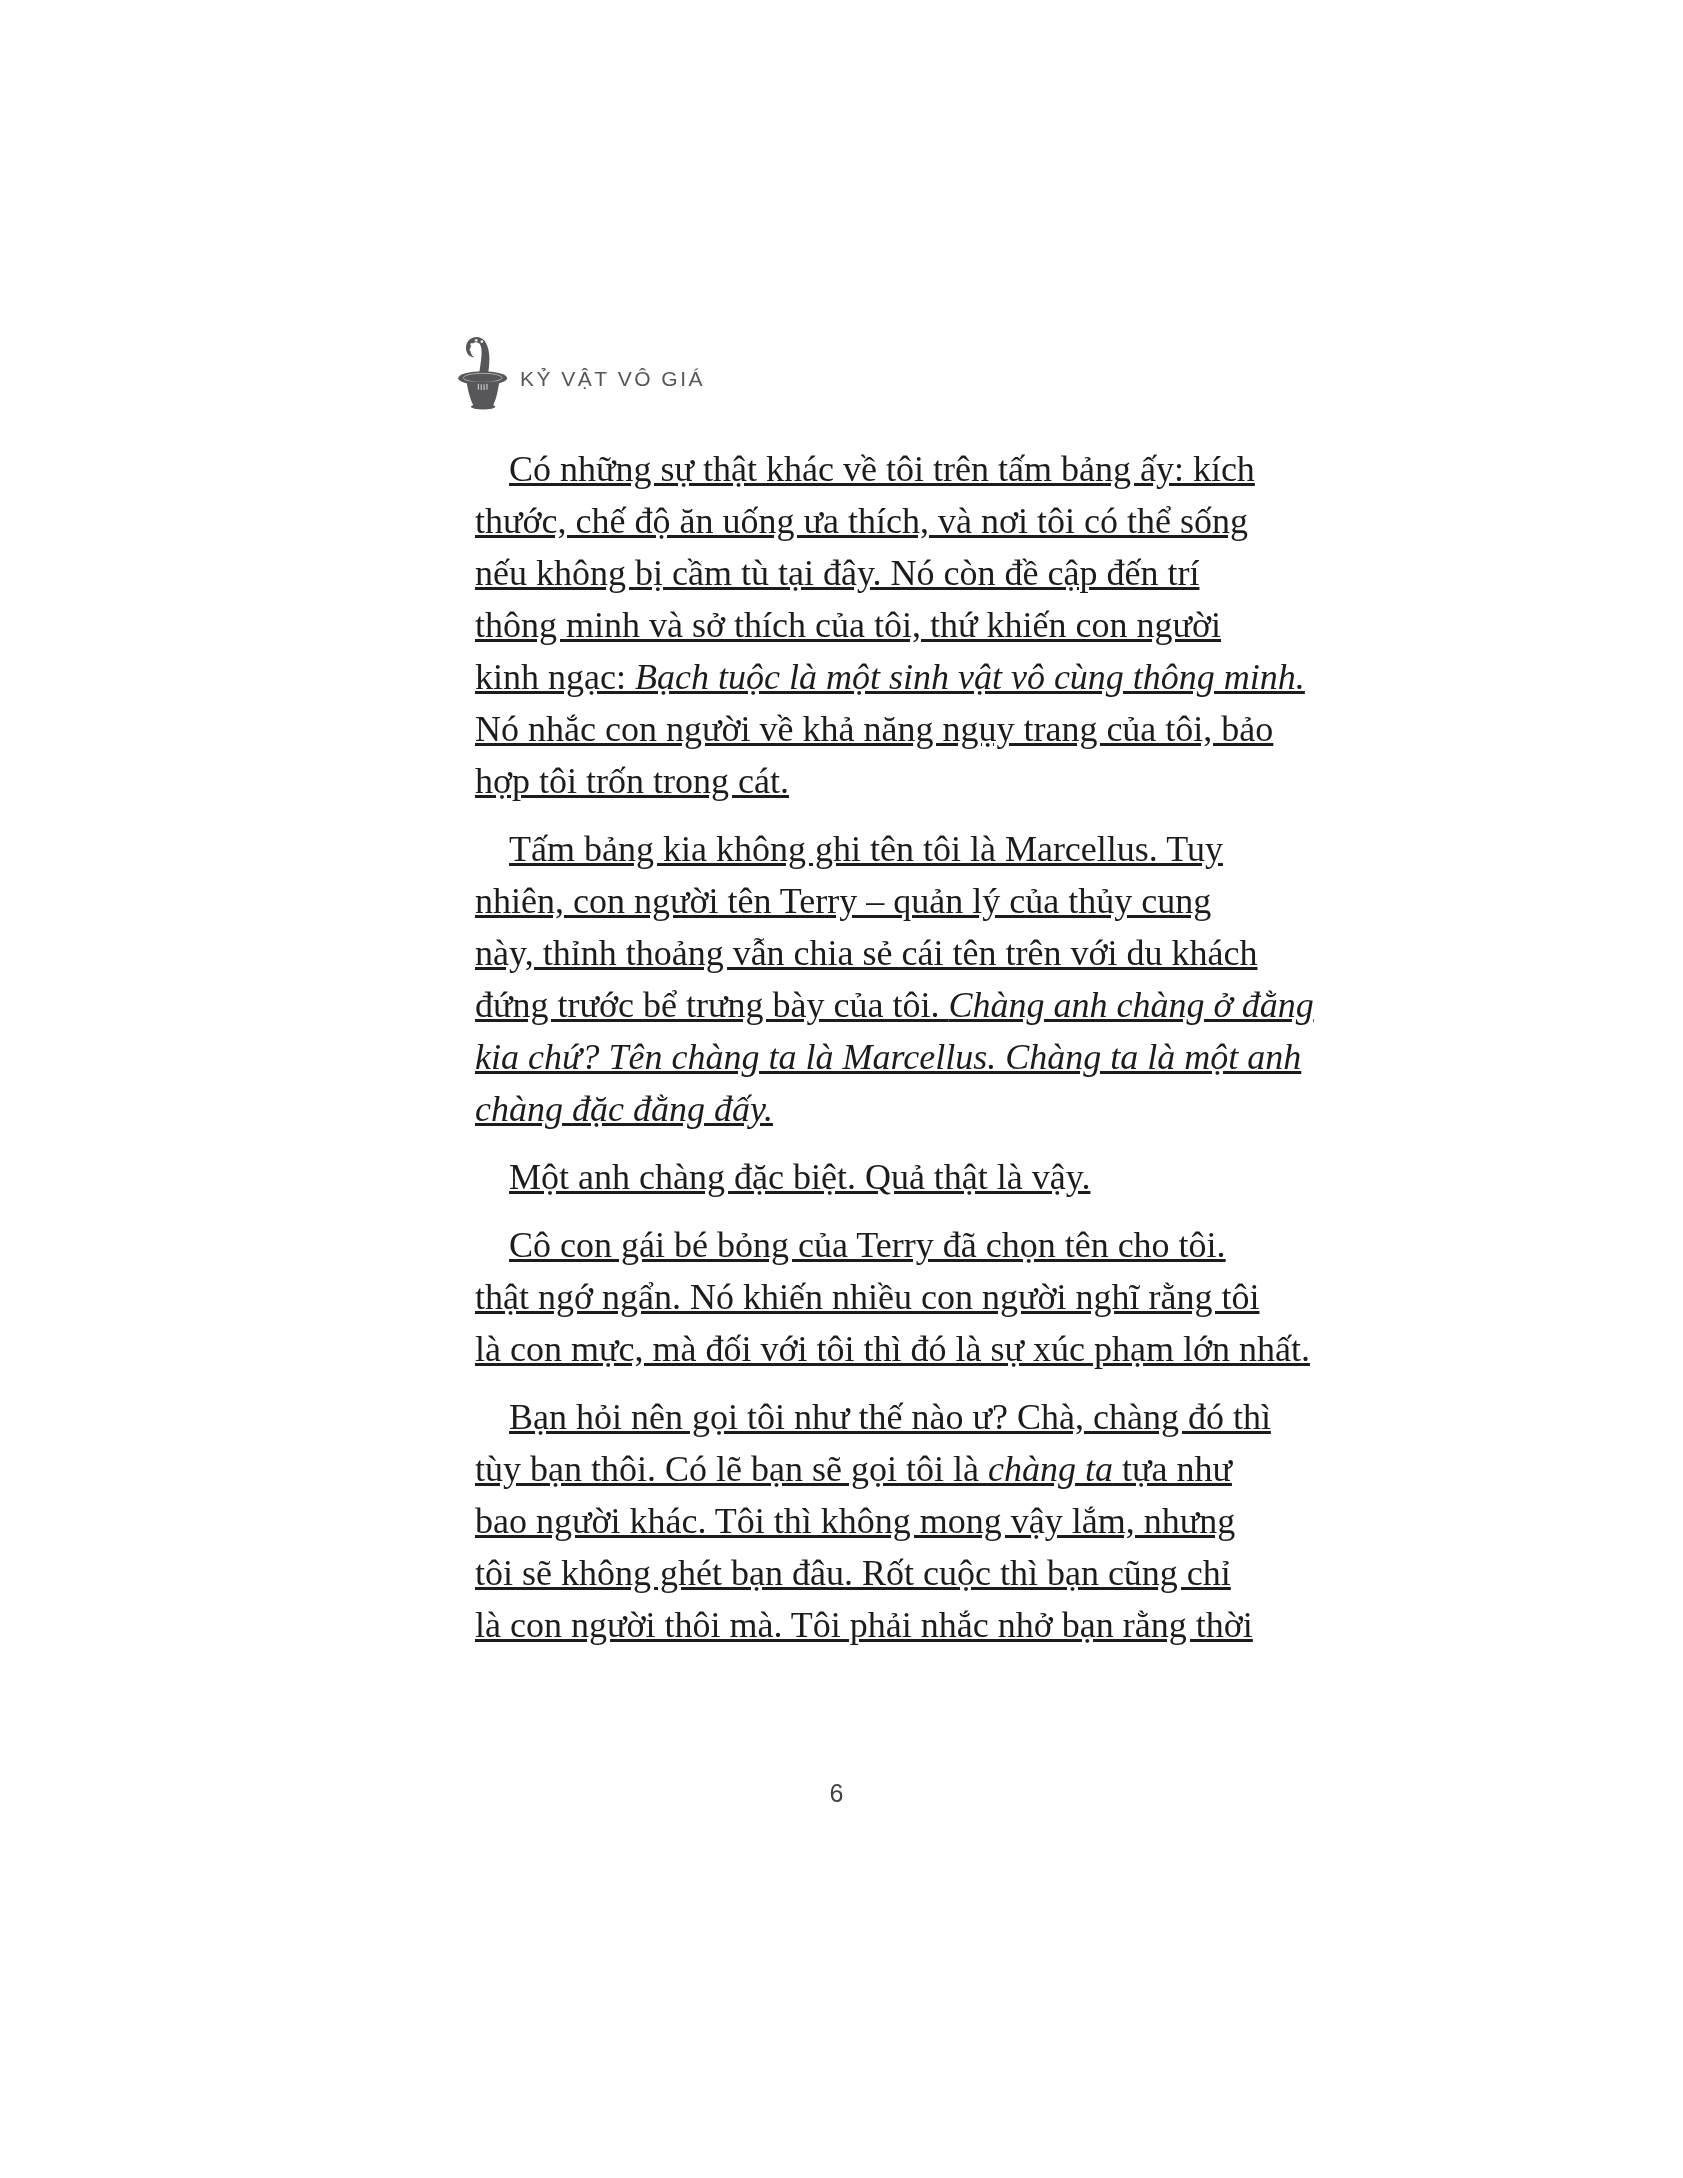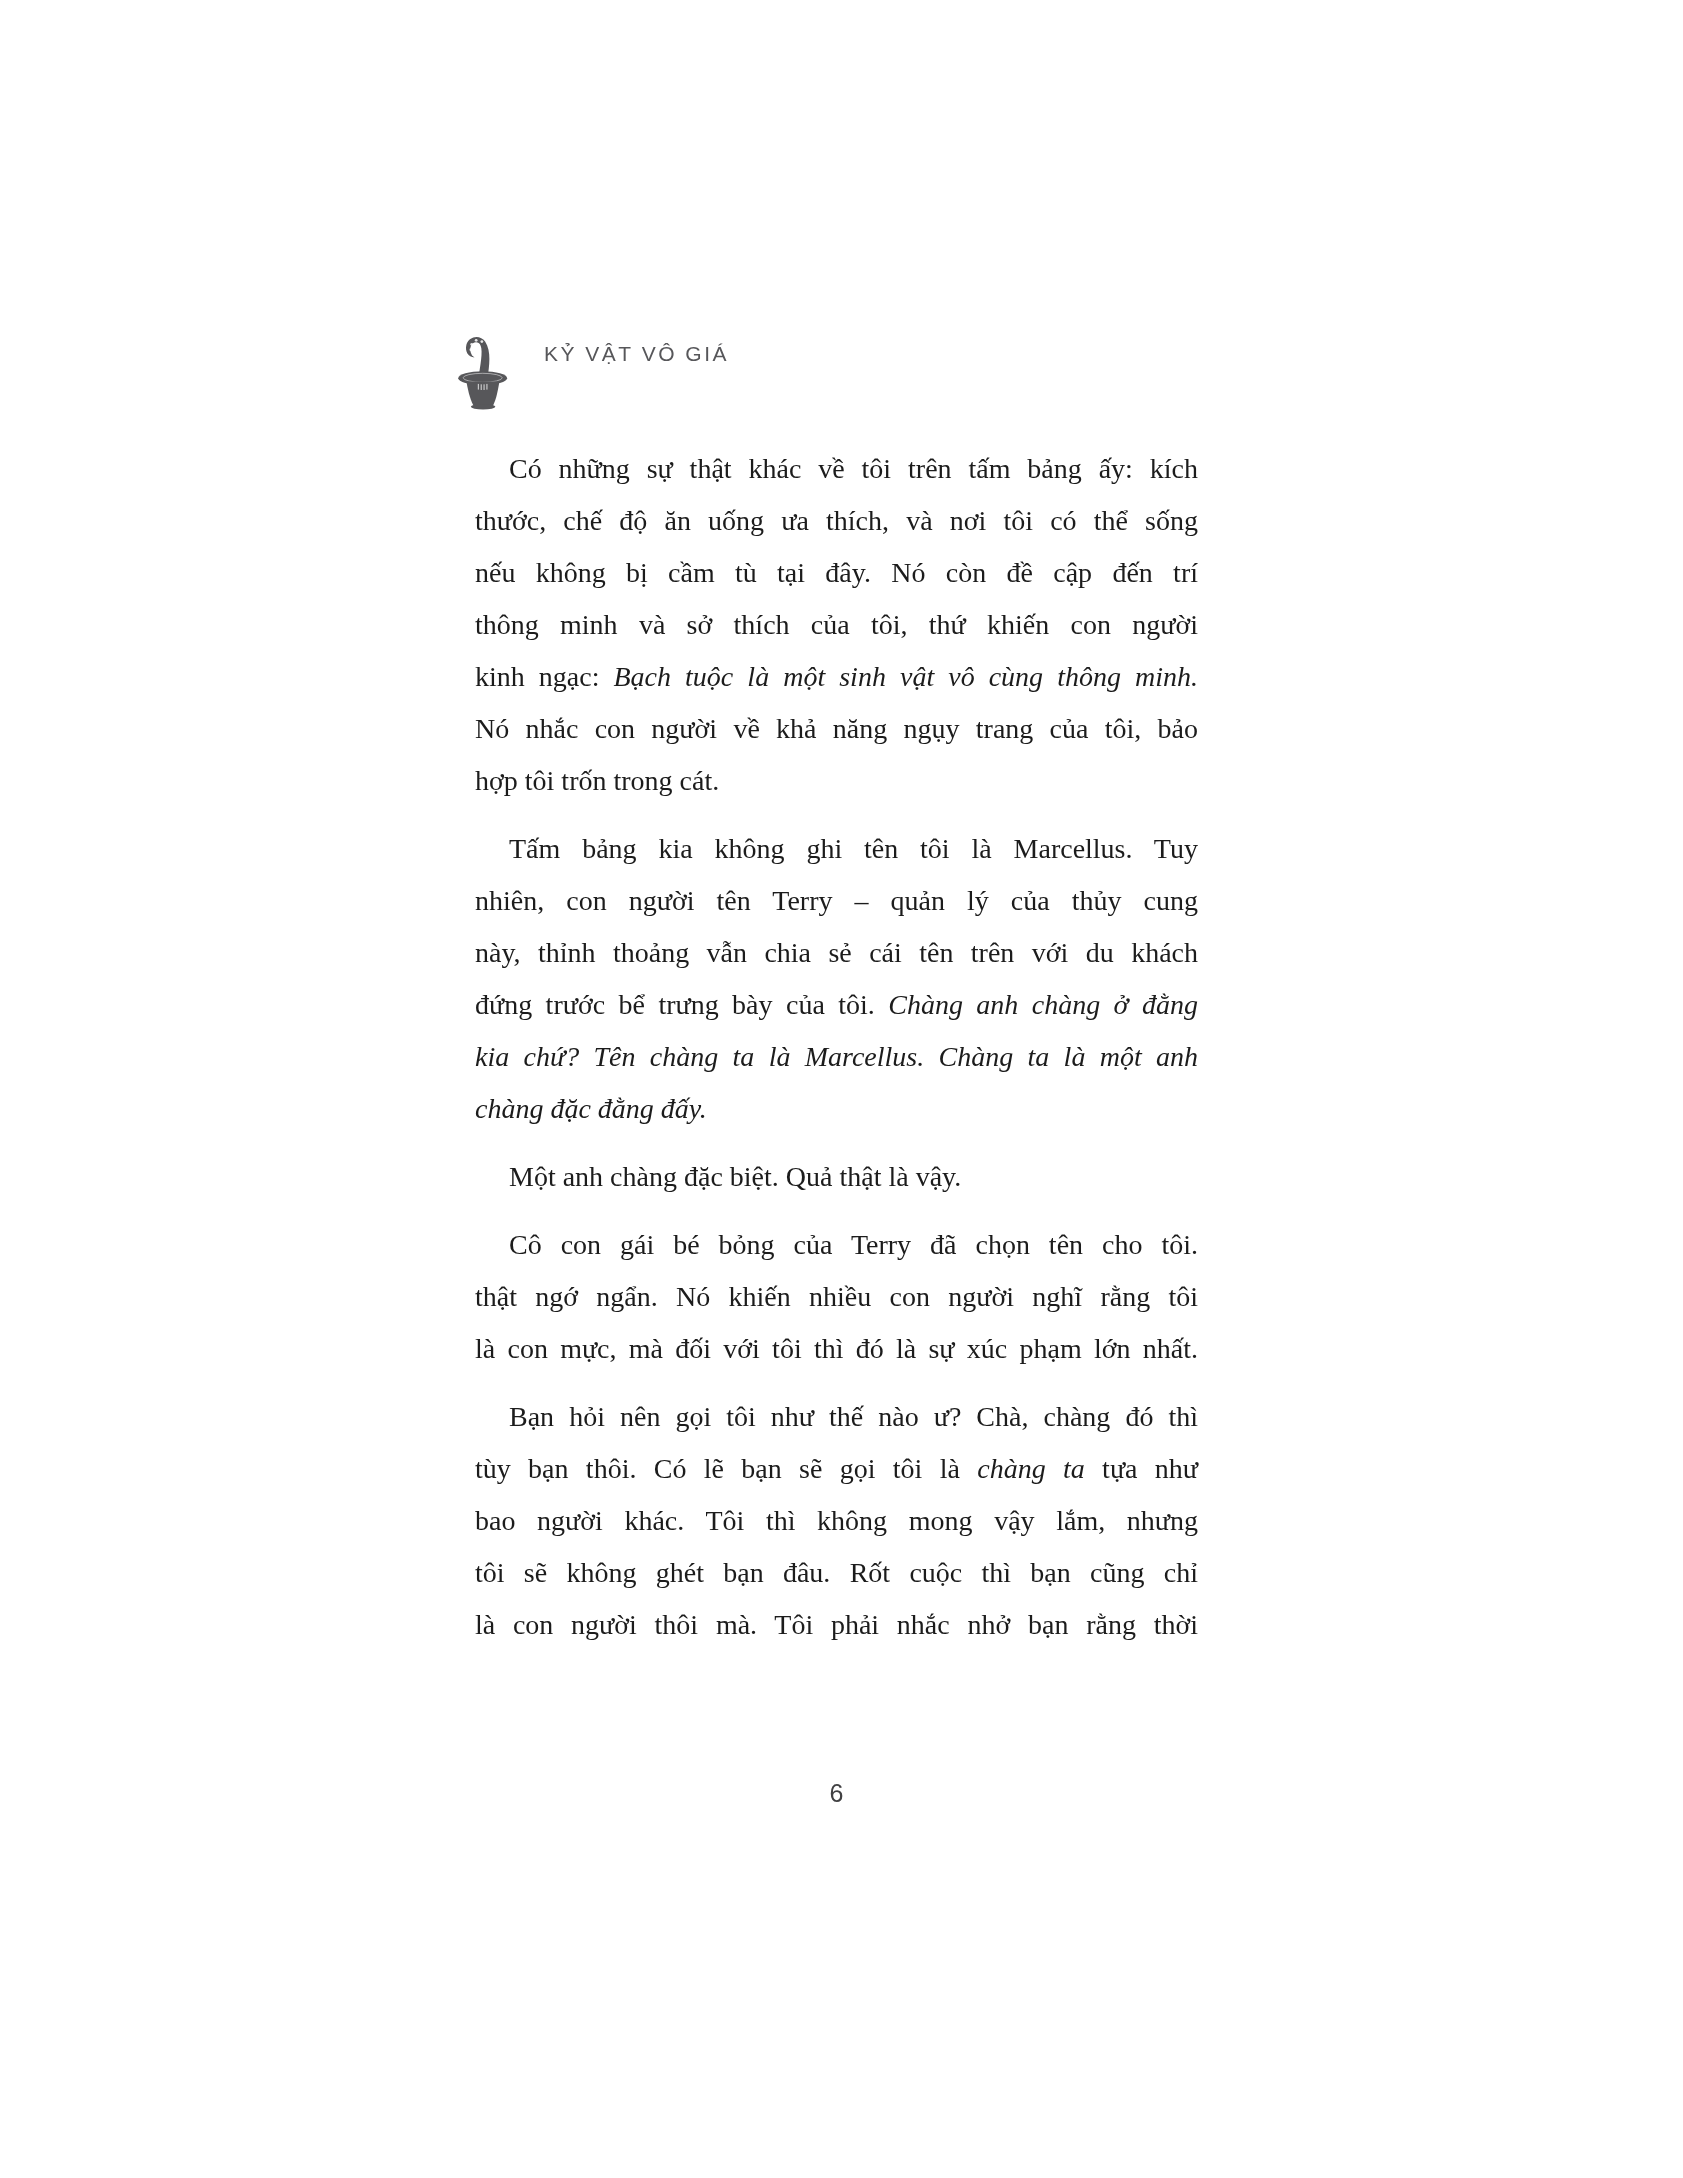--- a/index.html
+++ b/index.html
@@ -5,44 +5,45 @@
   html,body{margin:0;padding:0;background:#ffffff;}
   .page{
     position:relative;
     width:1683px;height:2178px;
     background:#ffffff;
     overflow:hidden;
     font-family:"Liberation Serif","DejaVu Serif",serif;
   }
   .header{
     position:absolute;left:455px;top:330px;
-    display:flex;align-items:flex-start;gap:32px;
+    display:flex;align-items:center;gap:8px;
   }
   .logo{display:block;}
   .header-title{
     font-family:"Liberation Sans","DejaVu Sans",sans-serif;
     font-size:21px;
     letter-spacing:2.5px;
     color:#57575a;
     margin-top:12px;
     white-space:nowrap;
   }
   .text-block{
     position:absolute;left:475px;top:443px;width:723px;
     color:#1c1c1c;
   }
   .para{margin:0 0 16px 0;}
   .para:last-child{margin-bottom:0;}
   .line{
-    font-size:28px;
+    font-size:36px;
     line-height:52px;
     white-space:nowrap;
     text-align:justify;
     text-justify:inter-word;
     text-align-last:left;
+    text-decoration:underline;
   }
   .line.j{text-align-last:justify;}
   .line.first{text-indent:34px;}
   .it{font-style:italic;}
   .page-number{
     position:absolute;left:475px;top:1779px;width:723px;
     text-align:center;
     font-family:"Liberation Sans","DejaVu Sans",sans-serif;
     font-size:25px;
     color:#414143;

